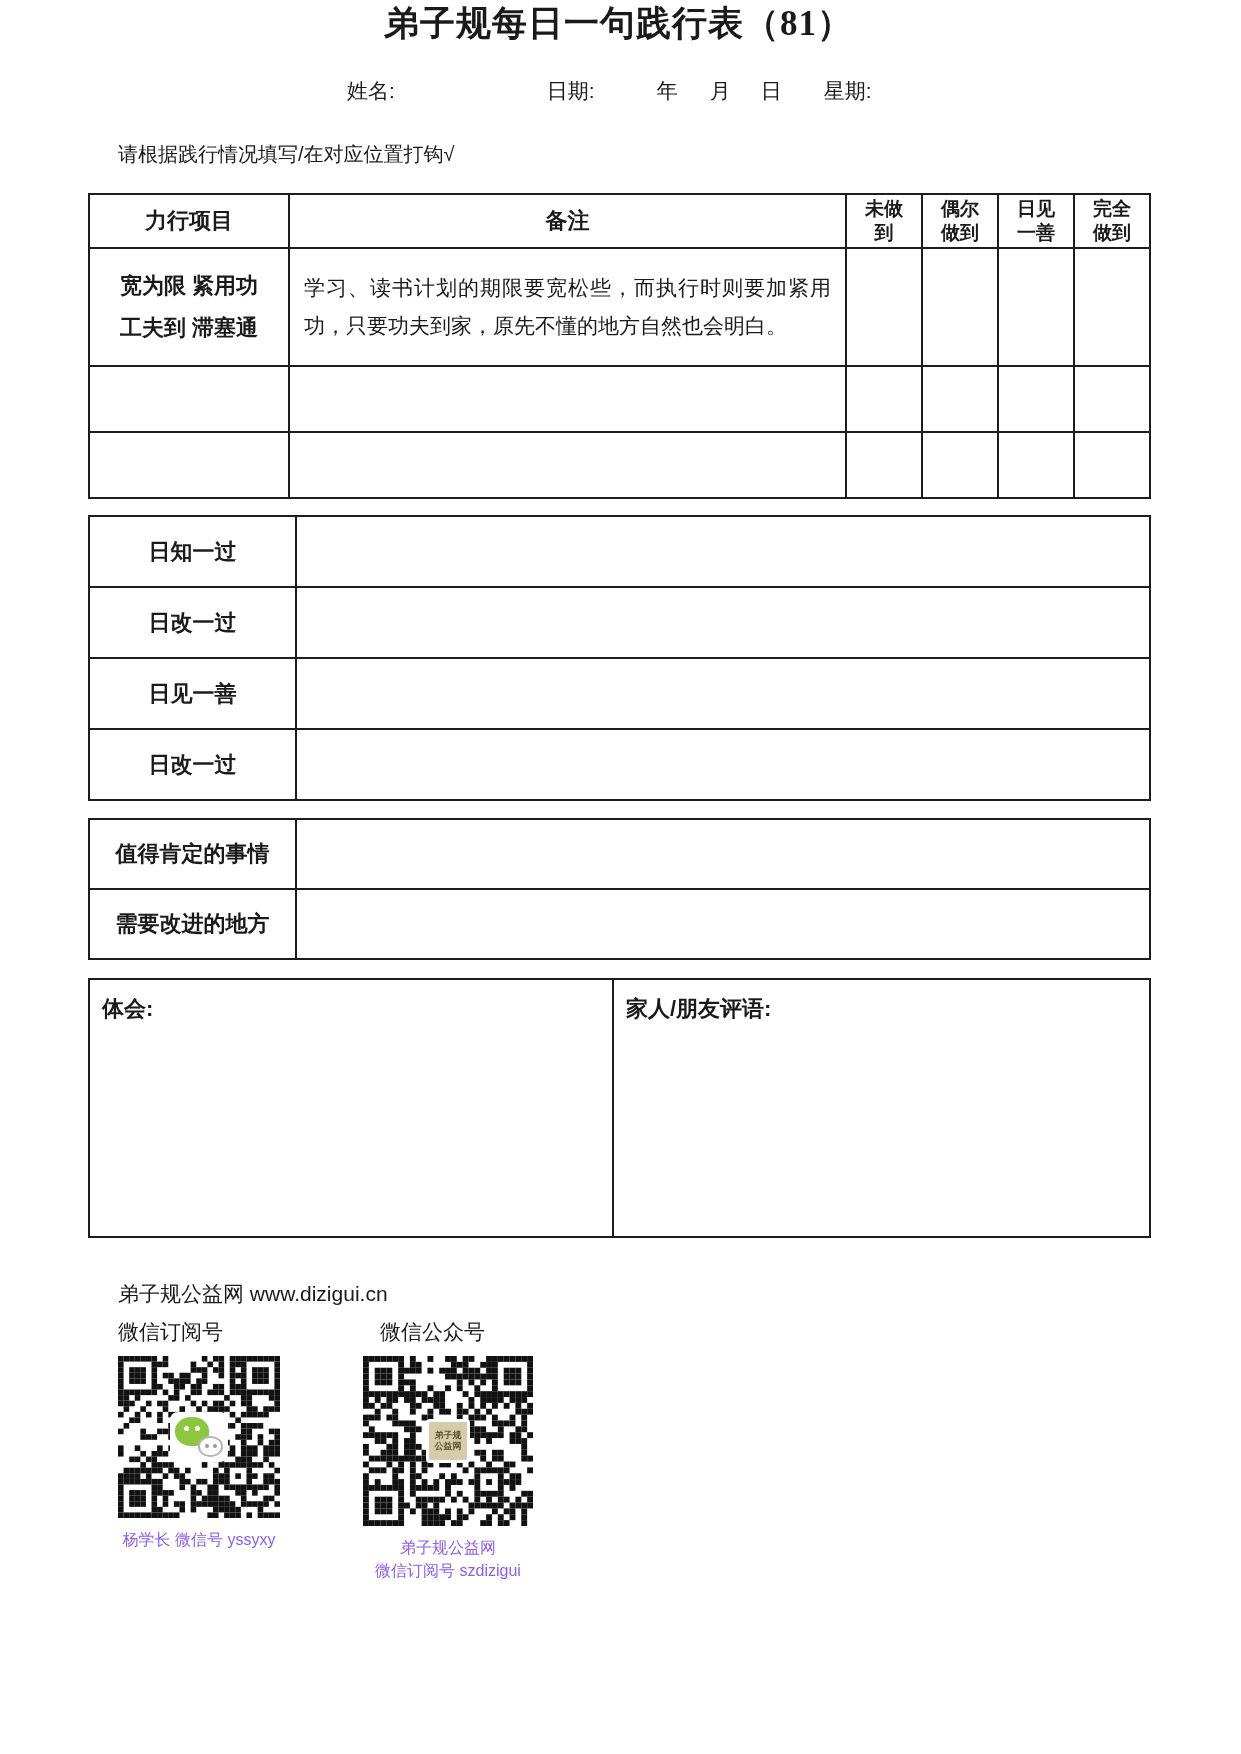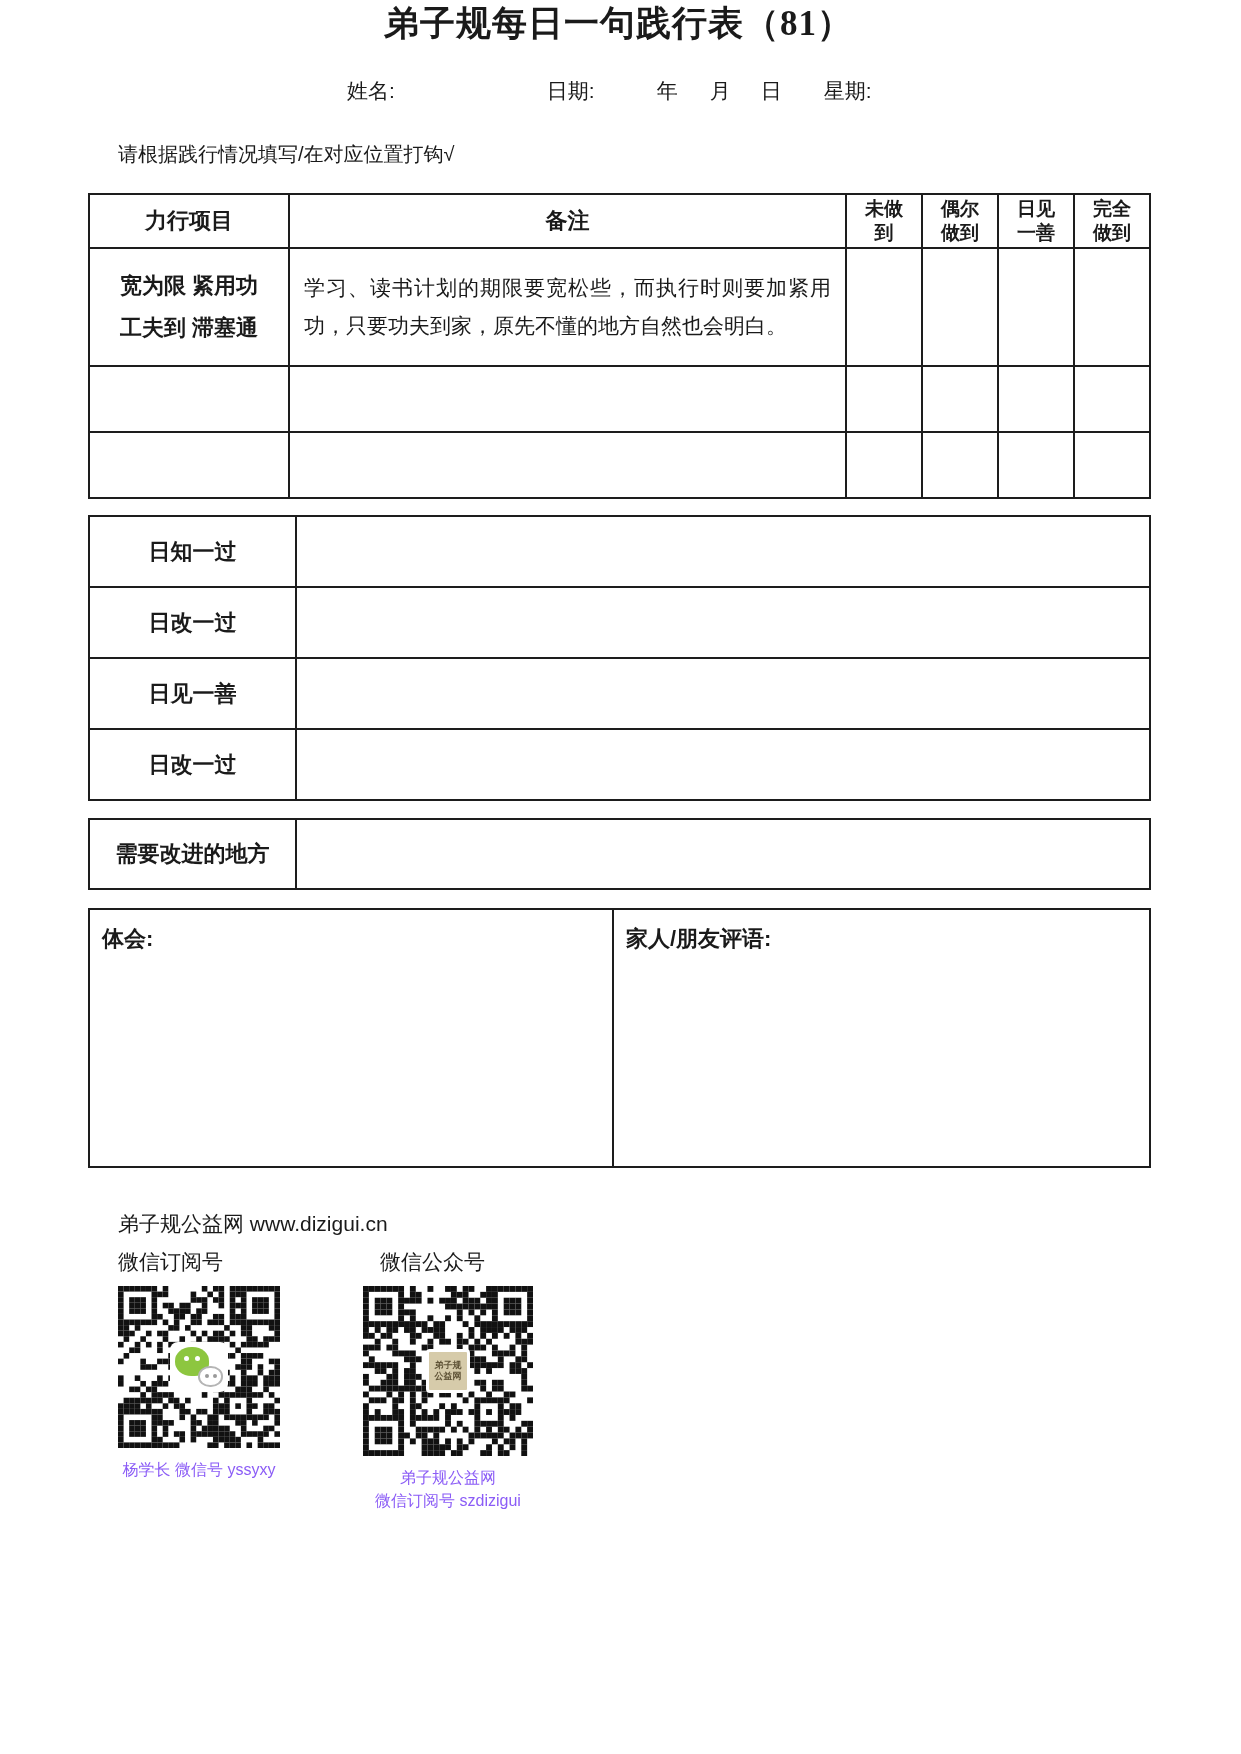--- a/index.html
+++ b/index.html
@@ -167,20 +167,24 @@
     </tr>
   </tbody>
     </table>
 
   <table class="t3">
     <colgroup>
         <col style="width:207px">
         <col style="width:854px">
       </colgroup>
     <tbody>
+        <tr>
+      <td class="lab">值得肯定的事情</td>
+      <td></td>
+    </tr>
     <tr>
       <td class="lab">需要改进的地方</td>
       <td></td>
     </tr>
   </tbody>
     </table>
 
   <table class="t4">
     <colgroup>
         <col style="width:524px">

